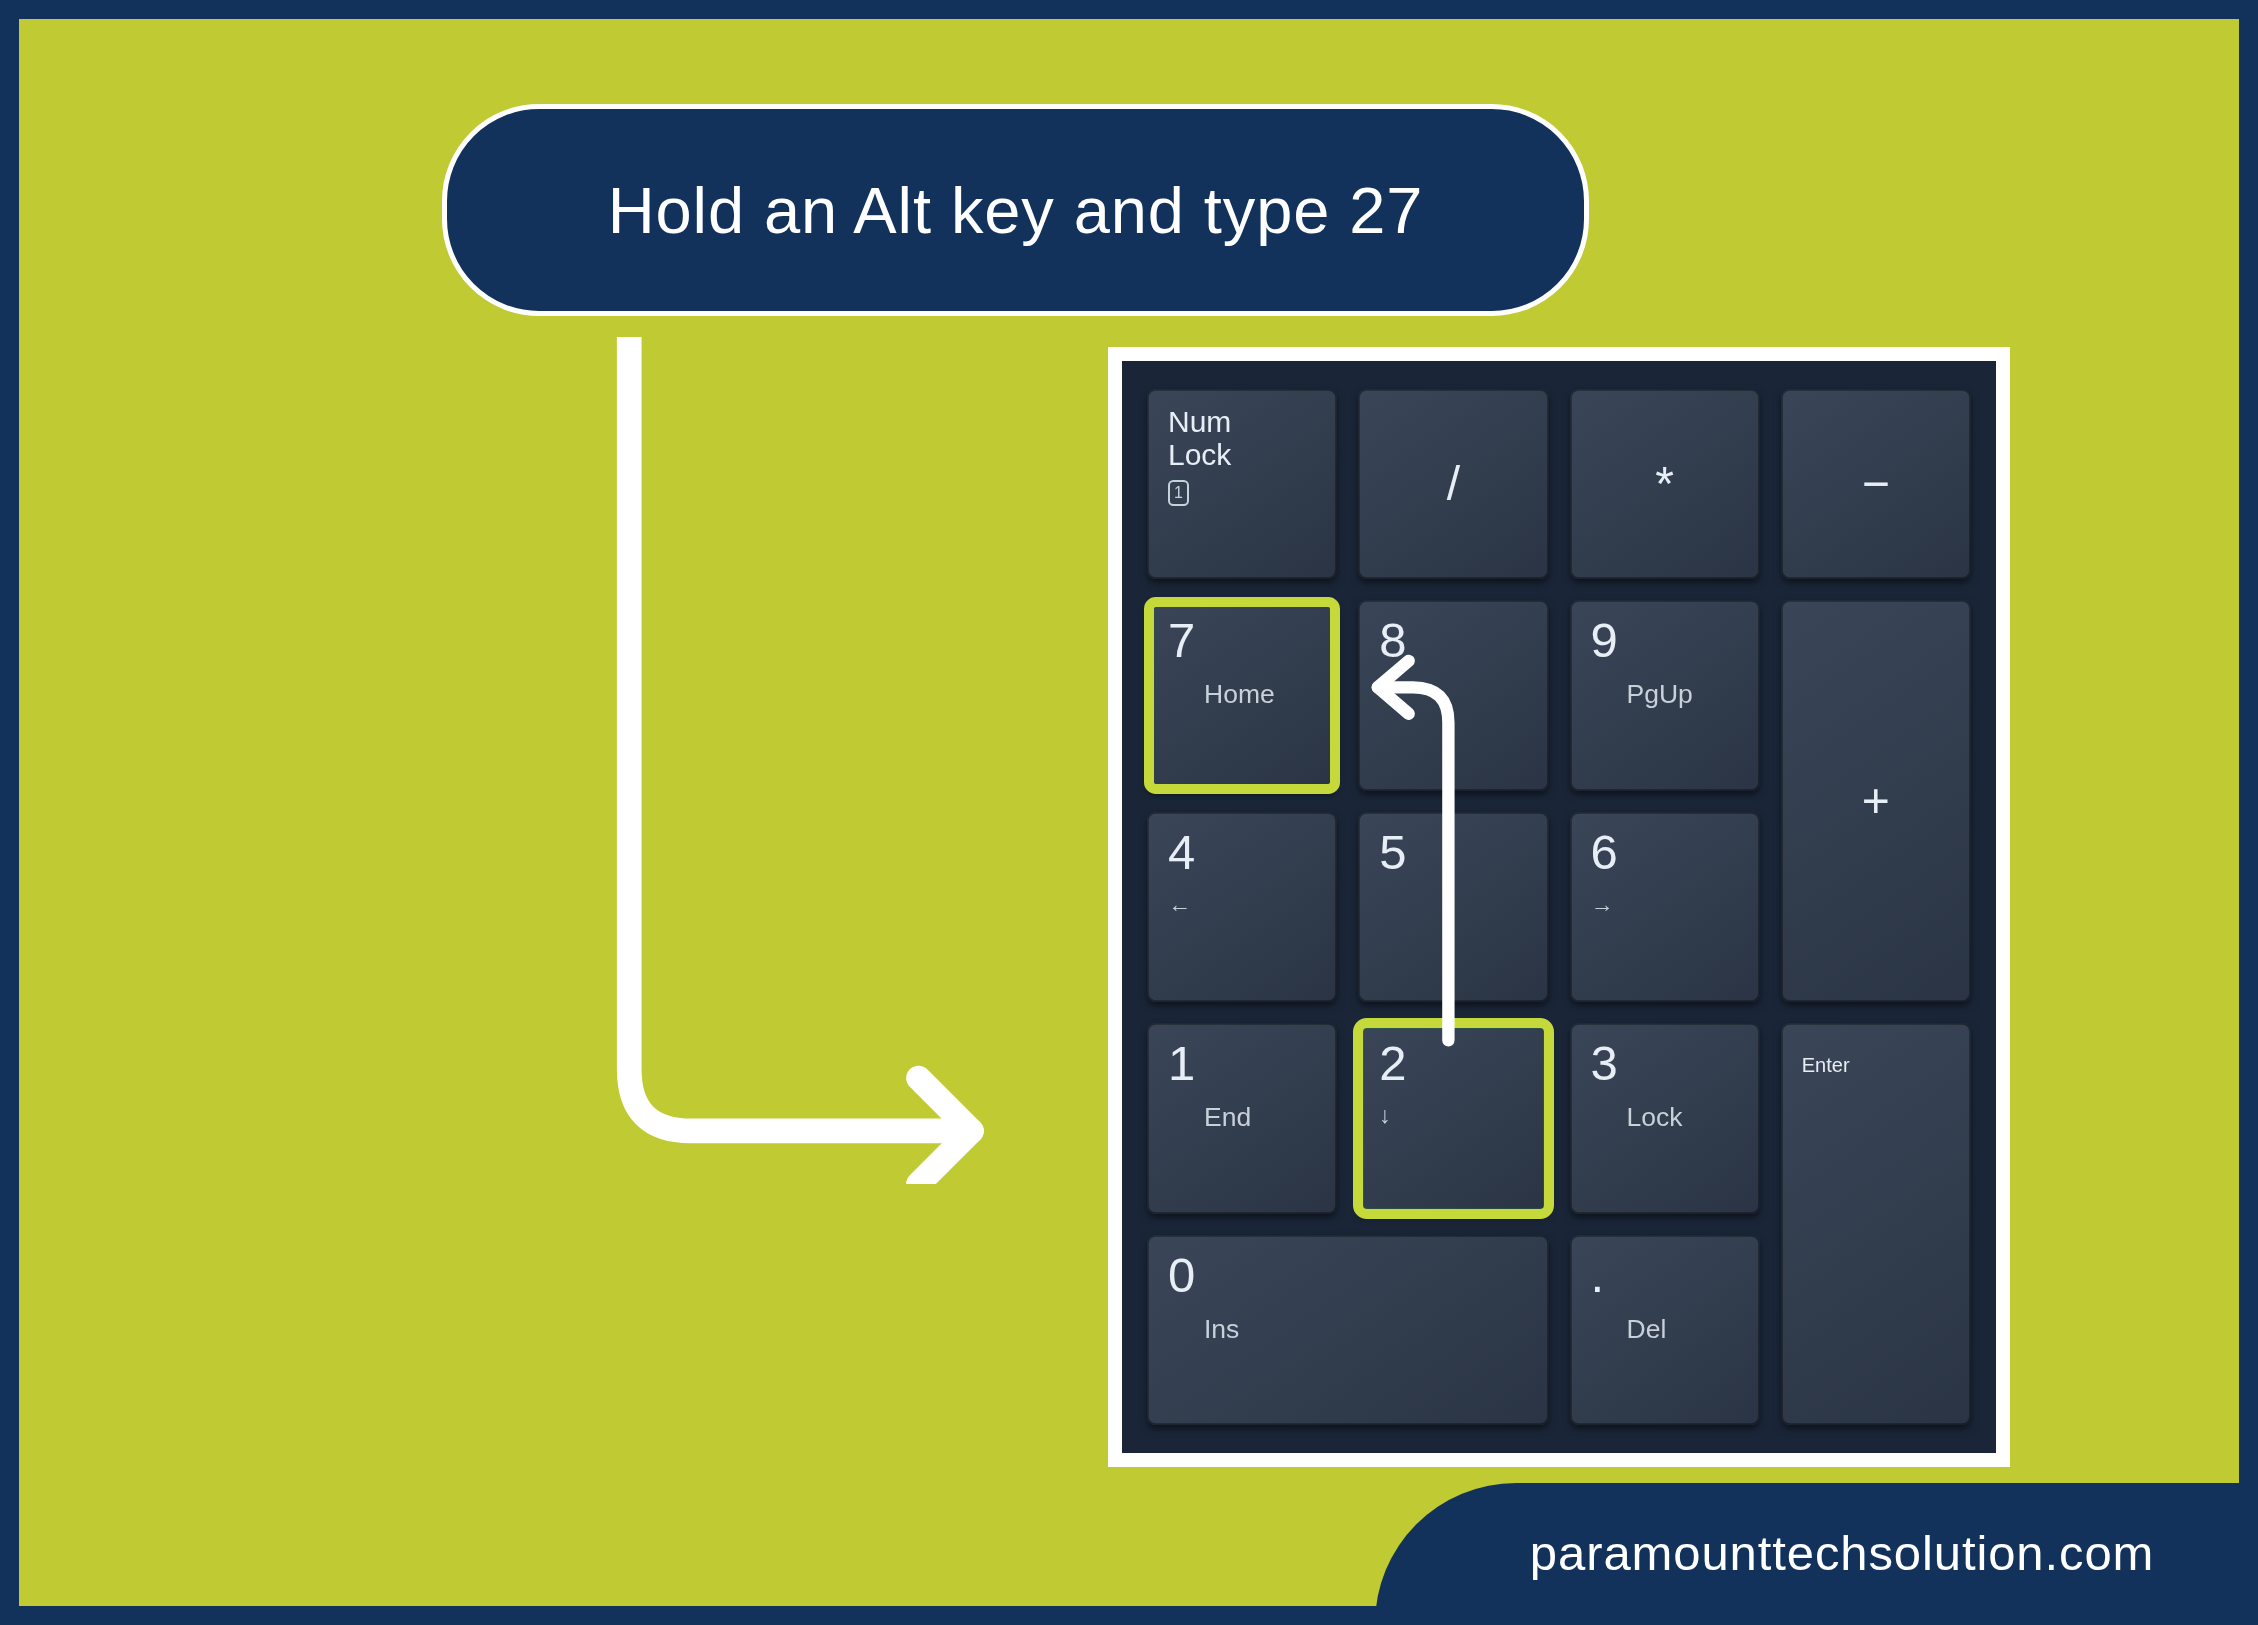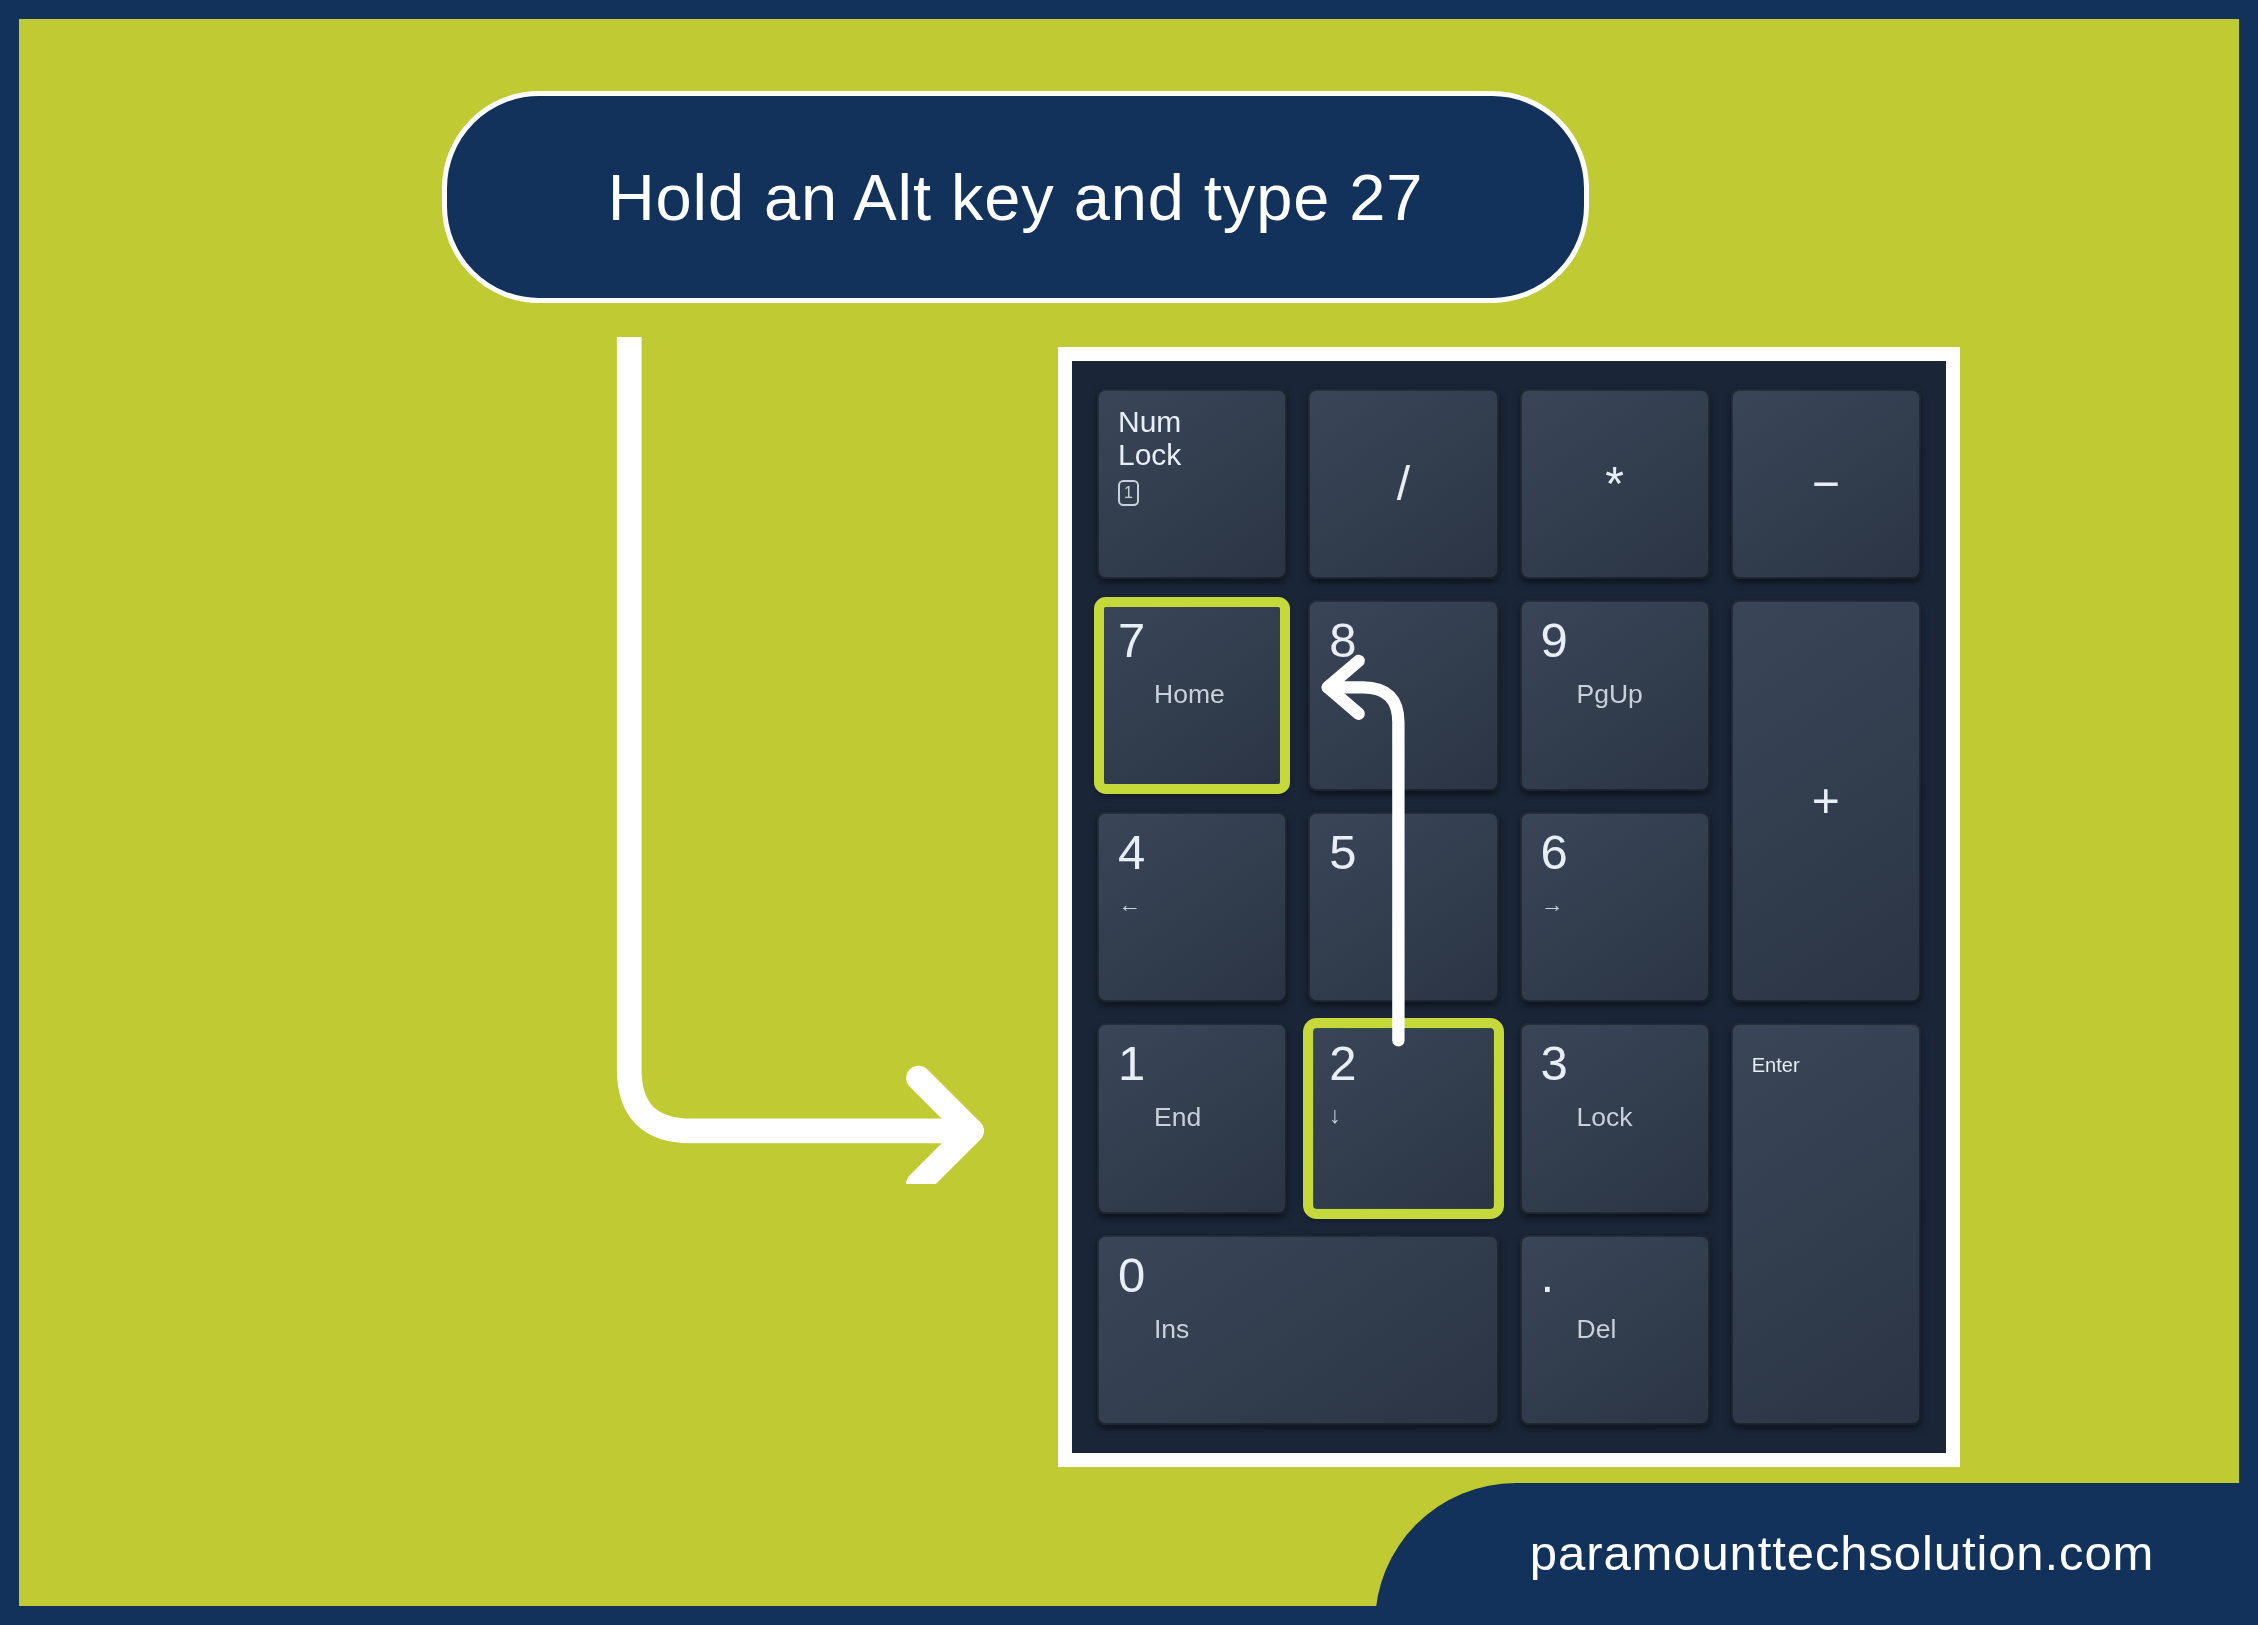--- a/index.html
+++ b/index.html
@@ -11,21 +11,21 @@
 }
 .frame {
   position: relative;
   width: 2258px;
   height: 1625px;
   border: 19.4px solid #12325c;
   background: #c0ca33;
 }
 .instruction-bubble {
   position: absolute;
-  top: 72px;
+  top: 85px;
   left: 423px;
   width: 1147px;
   height: 212px;
   background: #12325c;
   border: 5.3px solid #fff;
   border-radius: 97px;
   display: flex;
   align-items: center;
   justify-content: center;
   color: #fff;
@@ -37,21 +37,21 @@
   position: absolute;
   top: 318px;
   left: 582px;
   width: 441px;
   height: 847px;
 }
 .connector-down svg { width: 100%; height: 100%; }
 .numpad-wrap {
   position: absolute;
   top: 328px;
-  left: 1039px;
+  left: 1089px;
   width: 902px;
   height: 1120px;
   background: #fff;
   padding: 14px;
 }
 .numpad {
   width: 100%;
   height: 100%;
   background: #1a2638;
   padding: 28px 25px;

